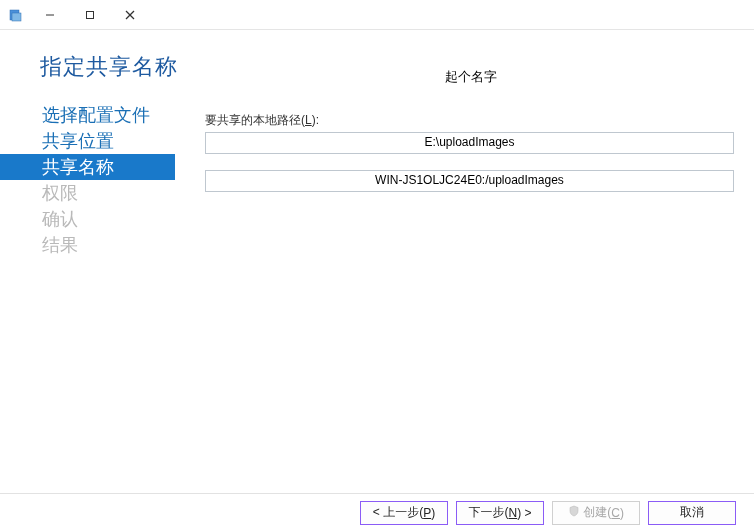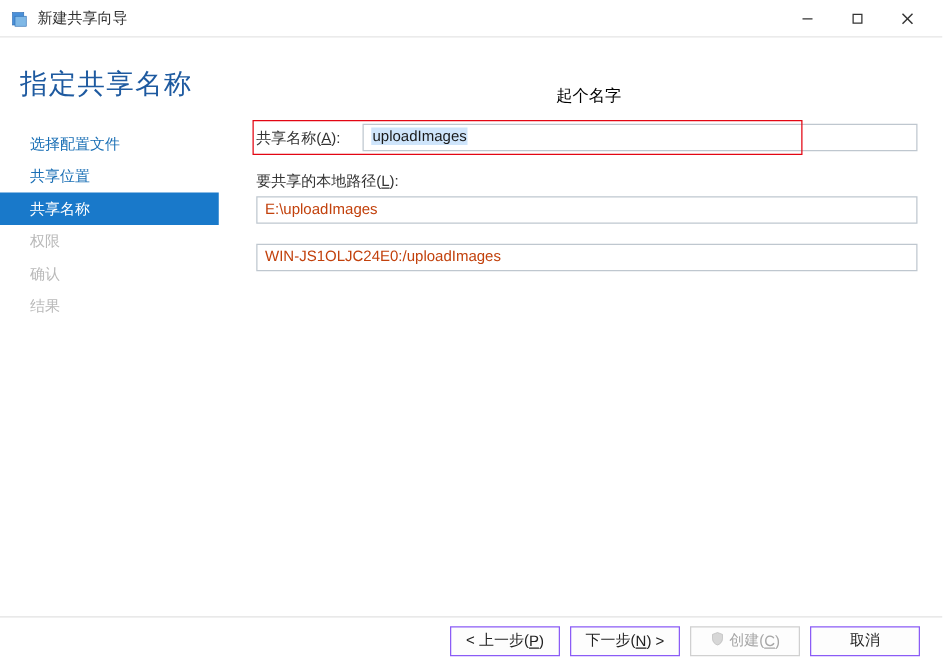--- a/index.html
+++ b/index.html
@@ -40,39 +40,39 @@
       width: 40px;
       height: 28px;
       display: flex;
       align-items: center;
       justify-content: center;
       color: #555;
       font-size: 13px;
       cursor: default;
     }
     .header-area {
-      padding: 22px 0 8px 16px;
+      padding: 22px 0 8px 40px;
     }
     .page-title {
       font-size: 22px;
       font-weight: 400;
       color: #1e5aa0;
       letter-spacing: 1px;
     }
     .body-area {
       display: flex;
       flex: 1;
     }
     .sidebar {
       width: 175px;
       padding: 12px 0 0 0;
     }
     .sidebar-item {
-      padding: 4px 0 4px 24px;
-      font-size: 12px;
+      padding: 4px 0 4px 42px;
+      font-size: 18px;
       color: #1a6fb5;
       cursor: default;
       line-height: 18px;
     }
     .sidebar-item.disabled {
       color: #b9b9b9;
     }
     .sidebar-item.active {
       background: #1979ca;
       color: #fff;
@@ -116,21 +116,22 @@
       flex: 1;
       border: 1px solid #bfc7cf;
       height: 22px;
       padding: 2px 6px;
       font-size: 12px;
       color: #222;
       background: #fff;
     }
     .field.readonly {
       background: #fff;
-      color: #c2410c;
+      color: #000000;
+      text-align: center;
     }
     .selected-text {
       background: #cfe5fb;
       color: #1a1a1a;
       padding: 0 1px;
     }
     .group {
       margin-top: 16px;
     }
     .underline { text-decoration: underline; }
@@ -172,21 +173,20 @@
 </head>
 <body>
 
 <div class="titlebar">
   <span class="titlebar-icon">
     <svg width="14" height="14" viewBox="0 0 14 14">
       <rect x="1" y="2" width="9" height="10" fill="#4a90d9" stroke="#2d6db3" stroke-width="0.5"></rect>
       <rect x="3" y="5" width="9" height="8" fill="#7fb8e6" stroke="#2d6db3" stroke-width="0.5"></rect>
     </svg>
   </span>
-  <span class="titlebar-title">新建共享向导</span>
   <div class="win-controls">
     <div class="win-btn">
       <svg width="10" height="10" viewBox="0 0 10 10">
           <line x1="1" y1="5" x2="9" y2="5" stroke="#333" stroke-width="1"></line>
         </svg>
     </div>
     <div class="win-btn">
       <svg width="10" height="10" viewBox="0 0 10 10">
           <rect x="1.5" y="1.5" width="7" height="7" fill="none" stroke="#333" stroke-width="1"></rect>
         </svg>
@@ -210,27 +210,20 @@
     <div class="sidebar-item">共享位置</div>
     <div class="sidebar-item active">共享名称</div>
     <div class="sidebar-item disabled">权限</div>
     <div class="sidebar-item disabled">确认</div>
     <div class="sidebar-item disabled">结果</div>
   </div>
 
   <div class="main">
     <div class="annotation">起个名字</div>
 
-    <div style="position:relative; padding-top:3px;">
-      <div class="redbox"></div>
-      <div class="row">
-        <div class="row-label"><span>共享名称(</span><span class="underline">A</span><span>):</span></div>
-        <div class="field"><span class="selected-text">uploadImages</span></div>
-      </div>
-    </div>
 
     <div class="group">
       <div class="row-label block"><span>要共享的本地路径(</span><span class="underline">L</span><span>):</span></div>
       <div class="field readonly">E:\uploadImages</div>
     </div>
 
     <div class="group">
       <div class="field readonly">WIN-JS1OLJC24E0:/uploadImages</div>
     </div>
   </div>

